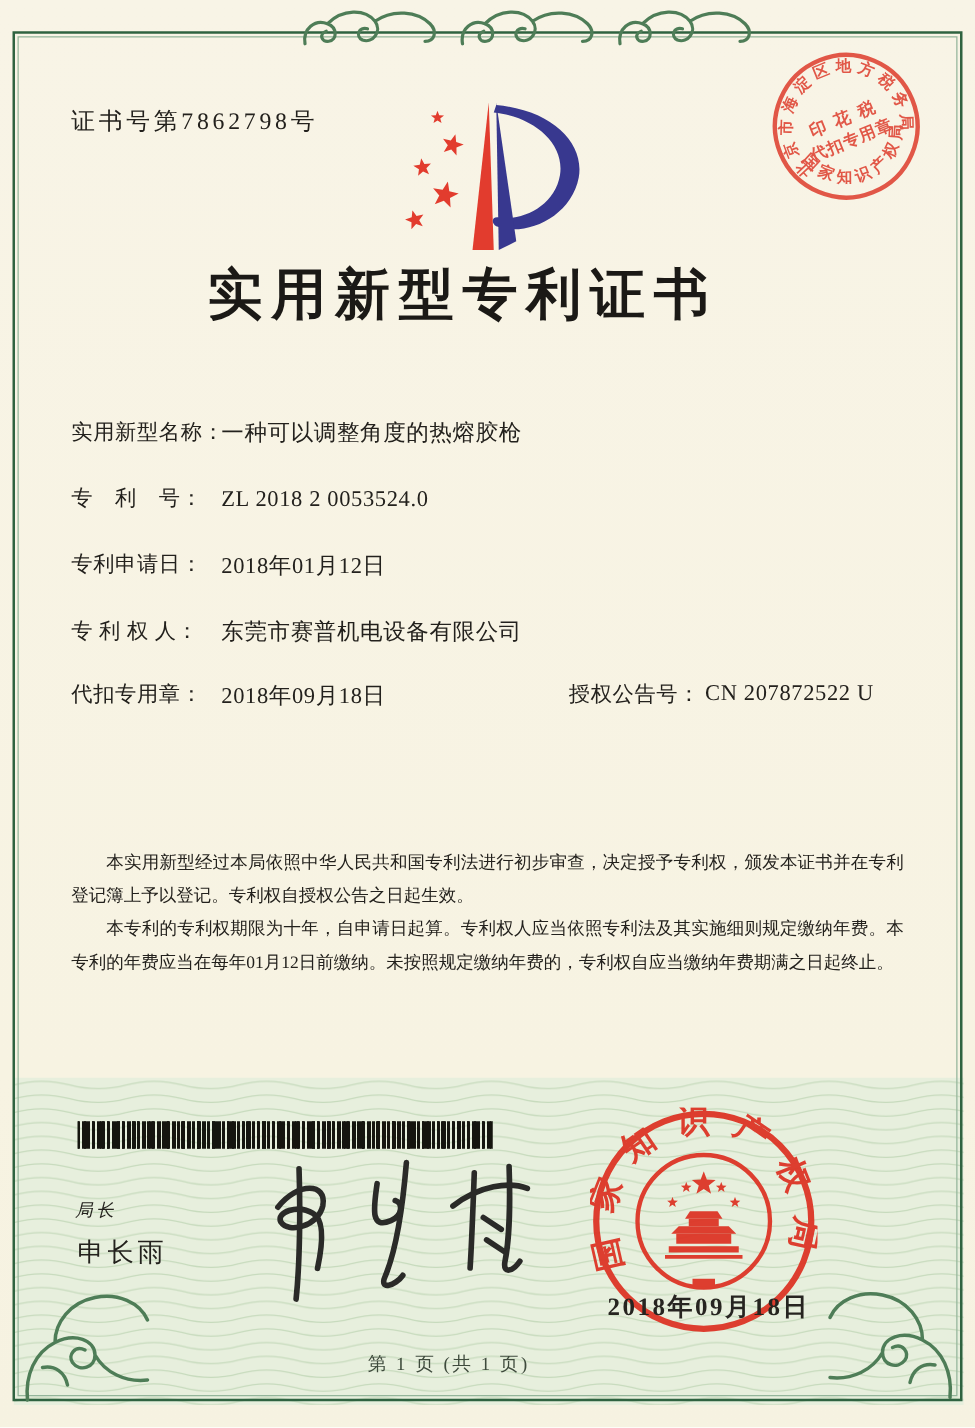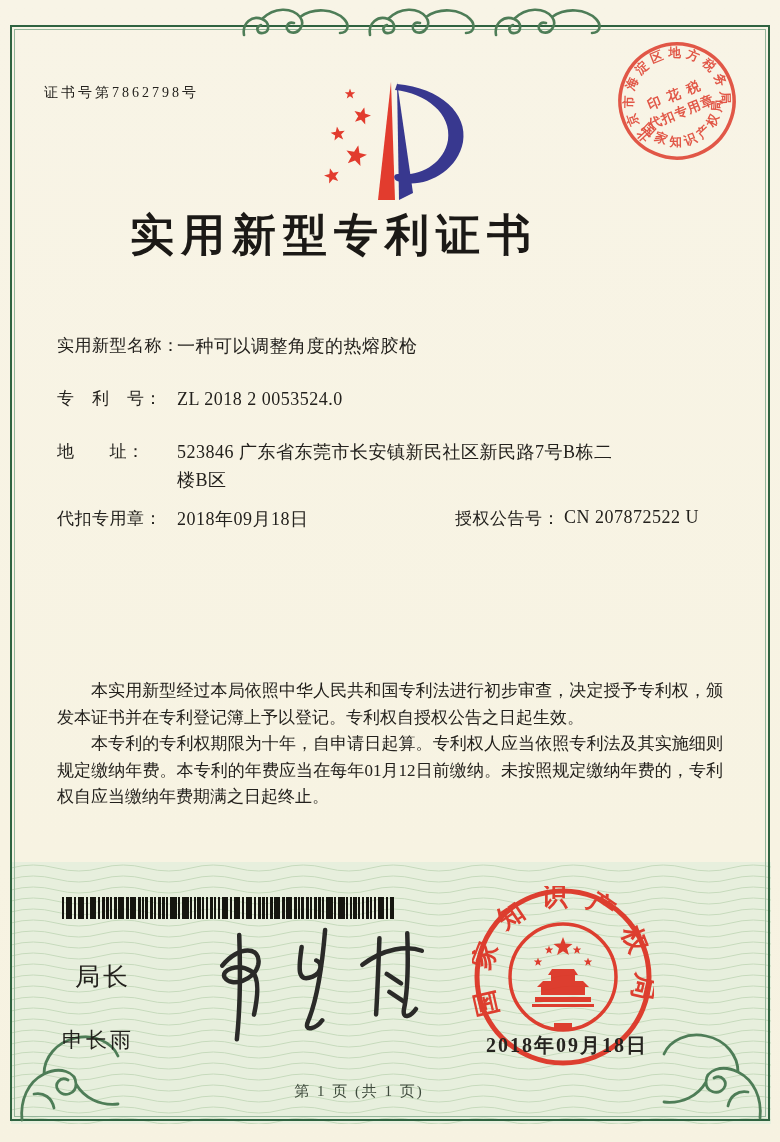--- a/index.html
+++ b/index.html
@@ -13,47 +13,47 @@
   }
   
   .green-zone{position:absolute;left:11px;top:862px;width:760px;height:262px;z-index:1;}
   .green-zone svg{display:block;}
   
   .frame{position:absolute;left:10px;top:25px;width:760px;height:1096px;
     border:2.5px solid #2f6340;z-index:2;pointer-events:none;box-sizing:border-box;}
   .frame-inner{position:absolute;inset:2px;border:1px solid #93b59a;}
   .flourish{position:absolute;z-index:3;color:#4e7d57;pointer-events:none;}
   
-  .cert-no{position:absolute;left:44px;top:84px;font-size:14px;letter-spacing:3px;z-index:4;}
+  .cert-no{position:absolute;left:57px;top:84px;font-size:19px;letter-spacing:3px;z-index:4;}
   .logo{position:absolute;left:296px;top:78px;width:190px;height:130px;z-index:4;}
   .tax-stamp{position:absolute;left:610px;top:34px;width:134px;height:134px;z-index:5;opacity:.93;}
   .title{position:absolute;left:0;top:206px;width:668px;text-align:center;
-    font-size:44px;font-weight:bold;letter-spacing:7px;color:#1b1916;z-index:4;}
+    font-size:44px;font-weight:bold;letter-spacing:7px;color:#1b1916;z-index:4;padding-left:36px;}
   
   .fields{position:absolute;left:57px;top:332px;width:666px;z-index:4;font-size:18px;}
   .frow{margin-bottom:25px;line-height:28px;}
   .flabel{display:inline-block;width:120px;font-size:17px;letter-spacing:.5px;vertical-align:top;white-space:nowrap;}
   .fvalue{letter-spacing:.5px;}
   .addr .fvalue{display:inline-block;width:442px;vertical-align:top;}
   .grant-row{position:relative;height:28px;margin-top:3px;}
   .g-left{position:absolute;left:0;}
   .g-right{position:absolute;left:398px;text-align:center;}
   .g-right .flabel{width:auto;margin-right:4px;}
   
   .paras{position:absolute;left:57px;top:678px;width:666px;z-index:4;
-    font-size:17px;line-height:26.5px;text-align:justify;}
+    font-size:14px;line-height:26.5px;text-align:justify;}
   .paras p{margin:0;text-indent:2em;}
   
   .barcode{position:absolute;left:62px;top:897px;width:332px;height:22px;z-index:4;
     background-image:
       repeating-linear-gradient(90deg,#15150f 0 2px,transparent 2px 4px),
       repeating-linear-gradient(90deg,#15150f 0 1px,transparent 1px 6px),
       repeating-linear-gradient(90deg,transparent 0 5px,#15150f 5px 8px,transparent 8px 13px);}
-  .director-title{position:absolute;left:75px;top:960px;font-size:25px;letter-spacing:3px;z-index:4;}
-  .director-name{position:absolute;left:62px;top:1026px;font-size:21px;letter-spacing:3px;z-index:4;}
+  .director-title{position:absolute;left:60px;top:960px;font-size:14px;letter-spacing:3px;z-index:4;font-style:italic;}
+  .director-name{position:absolute;left:62px;top:988px;font-size:21px;letter-spacing:3px;z-index:4;}
   .signature{position:absolute;left:195px;top:922px;width:240px;height:125px;z-index:4;}
   .seal{position:absolute;left:472px;top:886px;width:182px;height:182px;z-index:4;opacity:.95;}
   .issue-date{position:absolute;left:486px;top:1032px;font-size:20px;letter-spacing:2px;
     color:#262420;z-index:5;font-weight:bold;}
   .page-footer{position:absolute;left:0;top:1082px;width:718px;text-align:center;
     font-size:15px;letter-spacing:2px;color:#3e4a3c;z-index:4;}
 </style>
 </head>
 <body>
 
@@ -135,22 +135,25 @@
 
   <div class="title">实用新型专利证书</div>
 
   <div class="fields">
     <div class="frow">
       <span class="flabel">实用新型名称：</span><span class="fvalue">一种可以调整角度的热熔胶枪</span>
     </div>
     <div class="frow">
       <span class="flabel">专　利　号：</span><span class="fvalue">ZL 2018 2 0053524.0</span>
     </div>
-    <div class="frow addr" style="margin-bottom:13px">
-      <span class="flabel">地　　址：</span><span class="fvalue">523846 广东省东莞市长安镇新民社区新民路7号B栋二楼B区</span>
+    <div class="frow">
+      <span class="flabel">专利申请日：</span><span class="fvalue">2018年01月12日</span>
+    </div>
+    <div class="frow">
+      <span class="flabel">专 利 权 人：</span><span class="fvalue">东莞市赛普机电设备有限公司</span>
     </div>
     <div class="grant-row">
       <span class="g-left">
         <span class="flabel">代扣专用章：</span><span class="fvalue">2018年09月18日</span>
       </span>
       <span class="g-right">
         <span class="flabel">授权公告号：</span><span class="fvalue">CN 207872522 U</span>
       </span>
     </div>
   </div>

